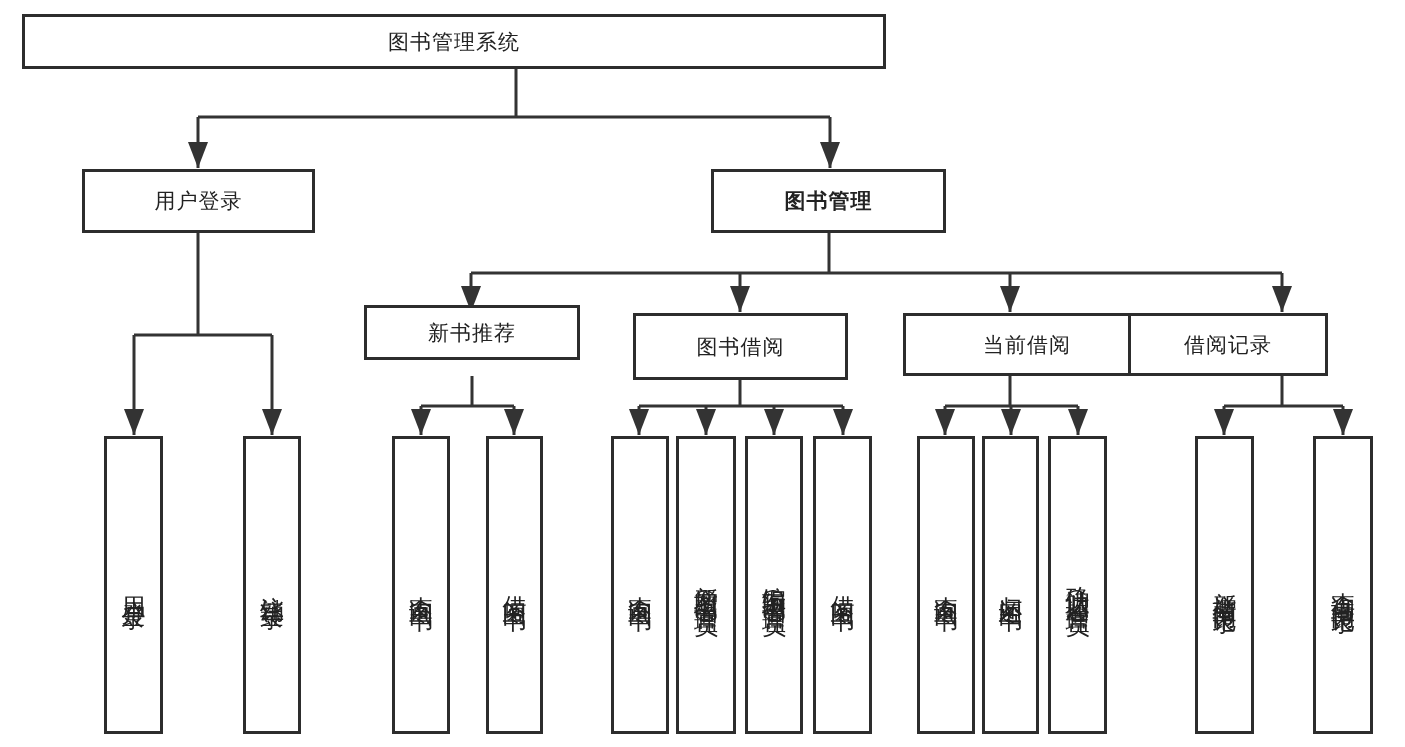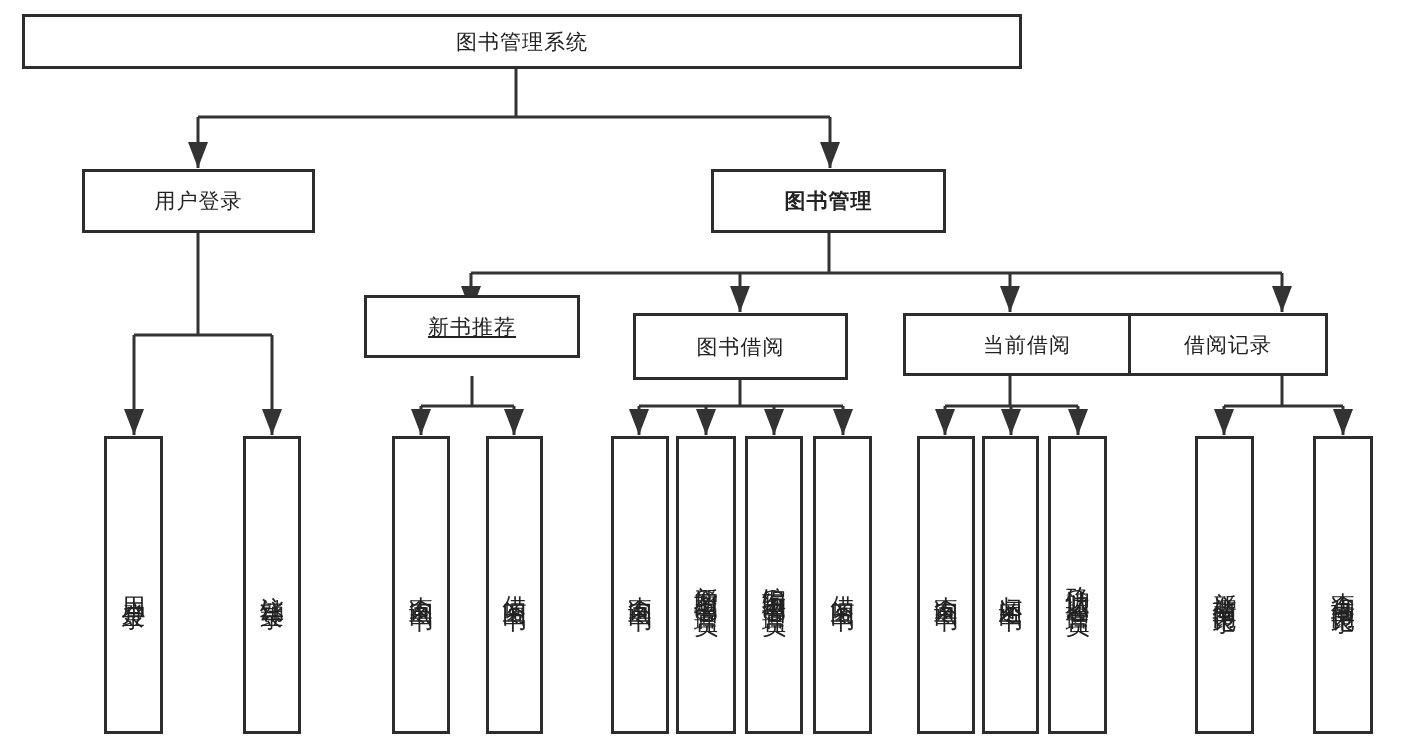--- a/index.html
+++ b/index.html
@@ -80,32 +80,32 @@
       </g>
 
       <g>
         <path d="M1282,376 L1282,406 M1224,406 L1343,406"></path>
         <line x1="1224" y1="406" x2="1224" y2="435" marker-end="url(#ah)"></line>
         <line x1="1343" y1="406" x2="1343" y2="435" marker-end="url(#ah)"></line>
       </g>
     </g>
   </svg>
 
-  <div class="node" style="left:22px;top:14px;width:1000px;height:55px;">
+  <div class="node" style="left:22px;top:14px;width:864px;height:55px;">
     <span>图书管理系统</span>
   </div>
 
   <div class="node" style="left:82px;top:169px;width:233px;height:64px;">
     <span>用户登录</span>
   </div>
   <div class="node" style="left:711px;top:169px;width:235px;height:64px;font-weight:bold;">
     <span>图书管理</span>
   </div>
 
-  <div class="node" style="left:364px;top:295px;width:216px;height:63px;text-decoration:underline;">
+  <div class="node" style="left:364px;top:305px;width:216px;height:55px;">
     <span>新书推荐</span>
   </div>
   <div class="node" style="left:633px;top:313px;width:215px;height:67px;">
     <span>图书借阅</span>
   </div>
   <div class="node" style="left:903px;top:313px;width:248px;height:63px;">
     <span>当前借阅</span>
   </div>
   <div class="node" style="left:1128px;top:313px;width:200px;height:63px;font-family:Liberation Mono, monospace;">
     <span>借阅记录</span>

